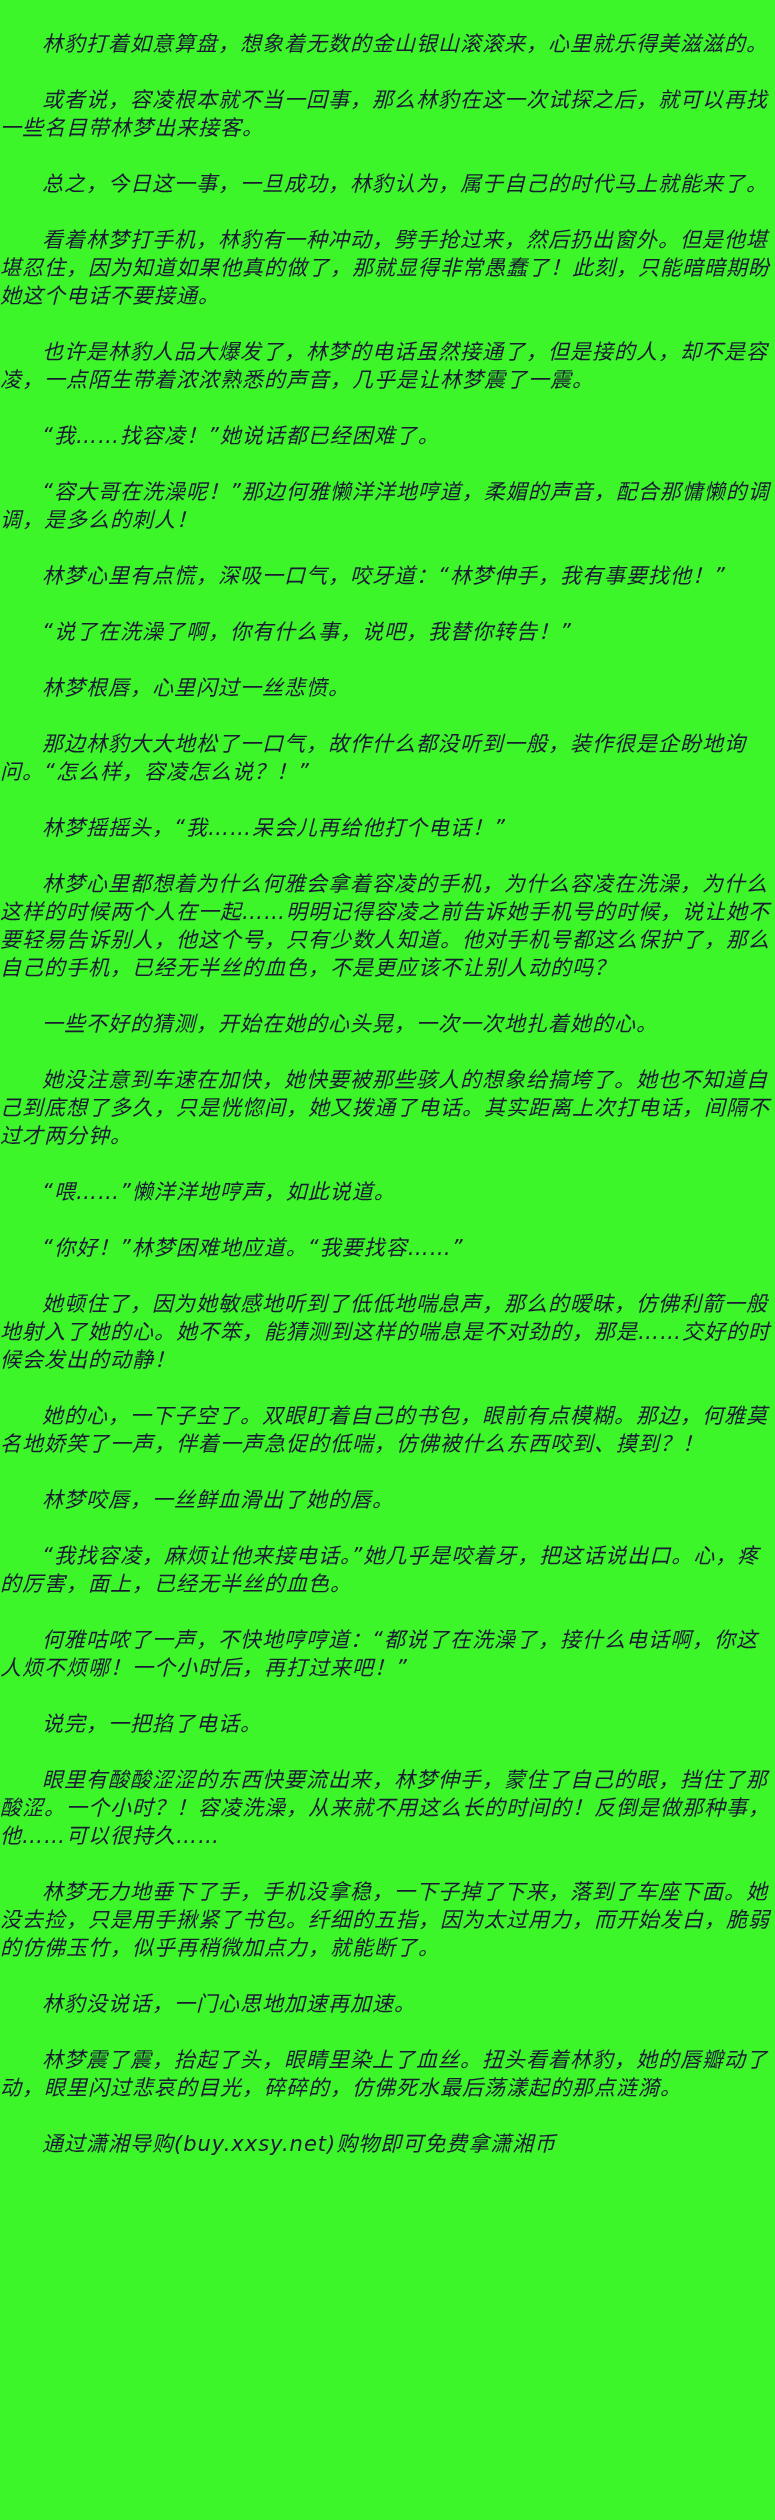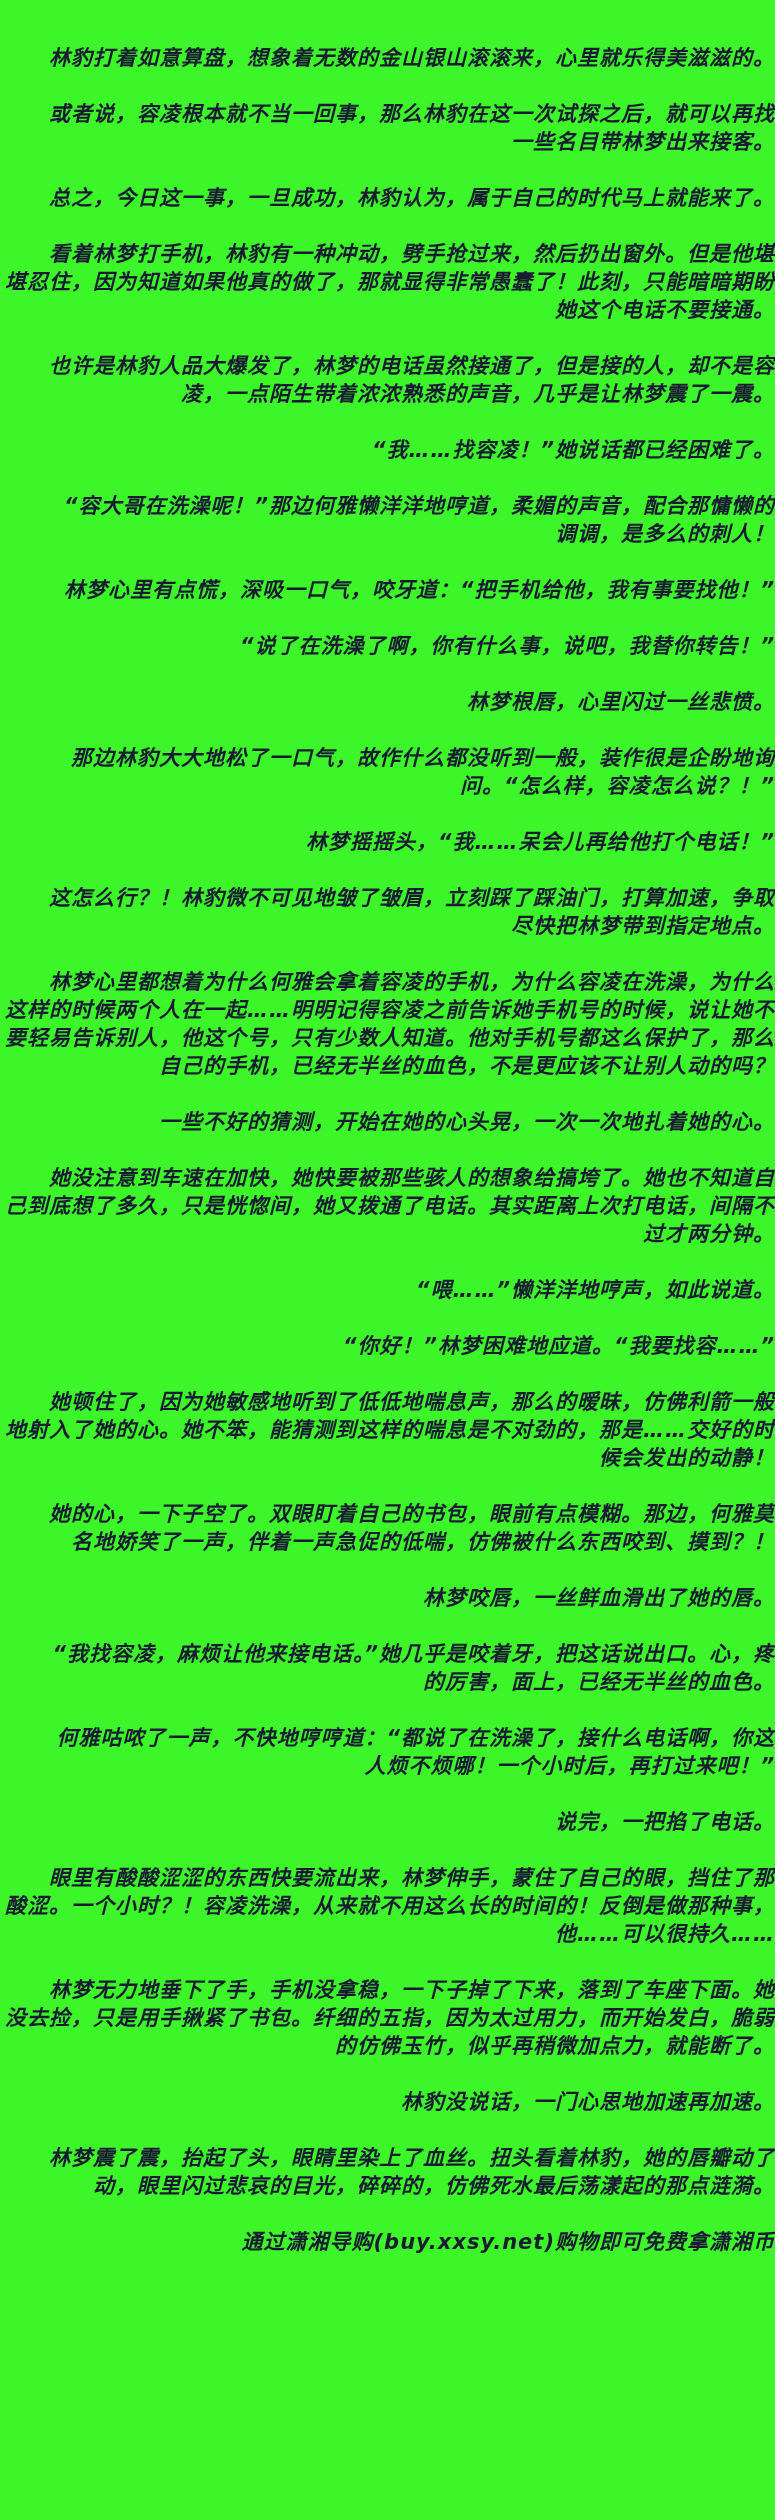--- a/index.html
+++ b/index.html
@@ -15,53 +15,51 @@
     overflow-x: hidden;
   }
   .novel-page {
     width: 775px;
     min-height: 2520px;
     box-sizing: border-box;
     padding-top: 28px;
     color: #1A1A33; 
   }
   .novel-page p {
-    margin: 16px 0 28px 0;
+    margin: 2px 0 28px 0;
     padding: 0;
     font-size: 21px;
     line-height: 28px;
     text-indent: 2em;
     letter-spacing: 1px;
     word-break: break-all;
     
     font-style: italic;
-    font-weight: 700;
-    text-align: right;
+    font-weight: 400;
   }
   .novel-page p.footer-line {
     margin-bottom: 20px;
   }
 </style>
 </head>
 <body style="background: rgb(60, 246, 42);">
 
 <div class="novel-page" style="color: rgb(26, 26, 51);">
   <p>林豹打着如意算盘，想象着无数的金山银山滚滚来，心里就乐得美滋滋的。</p>
   <p>或者说，容凌根本就不当一回事，那么林豹在这一次试探之后，就可以再找一些名目带林梦出来接客。</p>
   <p>总之，今日这一事，一旦成功，林豹认为，属于自己的时代马上就能来了。</p>
   <p>看着林梦打手机，林豹有一种冲动，劈手抢过来，然后扔出窗外。但是他堪堪忍住，因为知道如果他真的做了，那就显得非常愚蠢了！此刻，只能暗暗期盼她这个电话不要接通。</p>
   <p>也许是林豹人品大爆发了，林梦的电话虽然接通了，但是接的人，却不是容凌，一点陌生带着浓浓熟悉的声音，几乎是让林梦震了一震。</p>
   <p>“我……找容凌！”她说话都已经困难了。</p>
   <p>“容大哥在洗澡呢！”那边何雅懒洋洋地哼道，柔媚的声音，配合那慵懒的调调，是多么的刺人！</p>
-  <p>林梦心里有点慌，深吸一口气，咬牙道：“把手机给他，我有事要找他！”</p>
+  <p>林梦心里有点慌，深吸一口气，咬牙道：“林梦伸手，我有事要找他！”</p>
   <p>“说了在洗澡了啊，你有什么事，说吧，我替你转告！”</p>
   <p>林梦根唇，心里闪过一丝悲愤。</p>
   <p>那边林豹大大地松了一口气，故作什么都没听到一般，装作很是企盼地询问。“怎么样，容凌怎么说？！”</p>
   <p>林梦摇摇头，“我……呆会儿再给他打个电话！”</p>
-  <p>这怎么行？！林豹微不可见地皱了皱眉，立刻踩了踩油门，打算加速，争取尽快把林梦带到指定地点。</p>
   <p>林梦心里都想着为什么何雅会拿着容凌的手机，为什么容凌在洗澡，为什么这样的时候两个人在一起……明明记得容凌之前告诉她手机号的时候，说让她不要轻易告诉别人，他这个号，只有少数人知道。他对手机号都这么保护了，那么自己的手机，已经无半丝的血色，不是更应该不让别人动的吗？</p>
   <p>一些不好的猜测，开始在她的心头晃，一次一次地扎着她的心。</p>
   <p>她没注意到车速在加快，她快要被那些骇人的想象给搞垮了。她也不知道自己到底想了多久，只是恍惚间，她又拨通了电话。其实距离上次打电话，间隔不过才两分钟。</p>
   <p>“喂……”懒洋洋地哼声，如此说道。</p>
   <p>“你好！”林梦困难地应道。“我要找容……”</p>
   <p>她顿住了，因为她敏感地听到了低低地喘息声，那么的暧昧，仿佛利箭一般地射入了她的心。她不笨，能猜测到这样的喘息是不对劲的，那是……交好的时候会发出的动静！</p>
   <p>她的心，一下子空了。双眼盯着自己的书包，眼前有点模糊。那边，何雅莫名地娇笑了一声，伴着一声急促的低喘，仿佛被什么东西咬到、摸到？！</p>
   <p>林梦咬唇，一丝鲜血滑出了她的唇。</p>
   <p>“我找容凌，麻烦让他来接电话。”她几乎是咬着牙，把这话说出口。心，疼的厉害，面上，已经无半丝的血色。</p>
   <p>何雅咕哝了一声，不快地哼哼道：“都说了在洗澡了，接什么电话啊，你这人烦不烦哪！一个小时后，再打过来吧！”</p>

